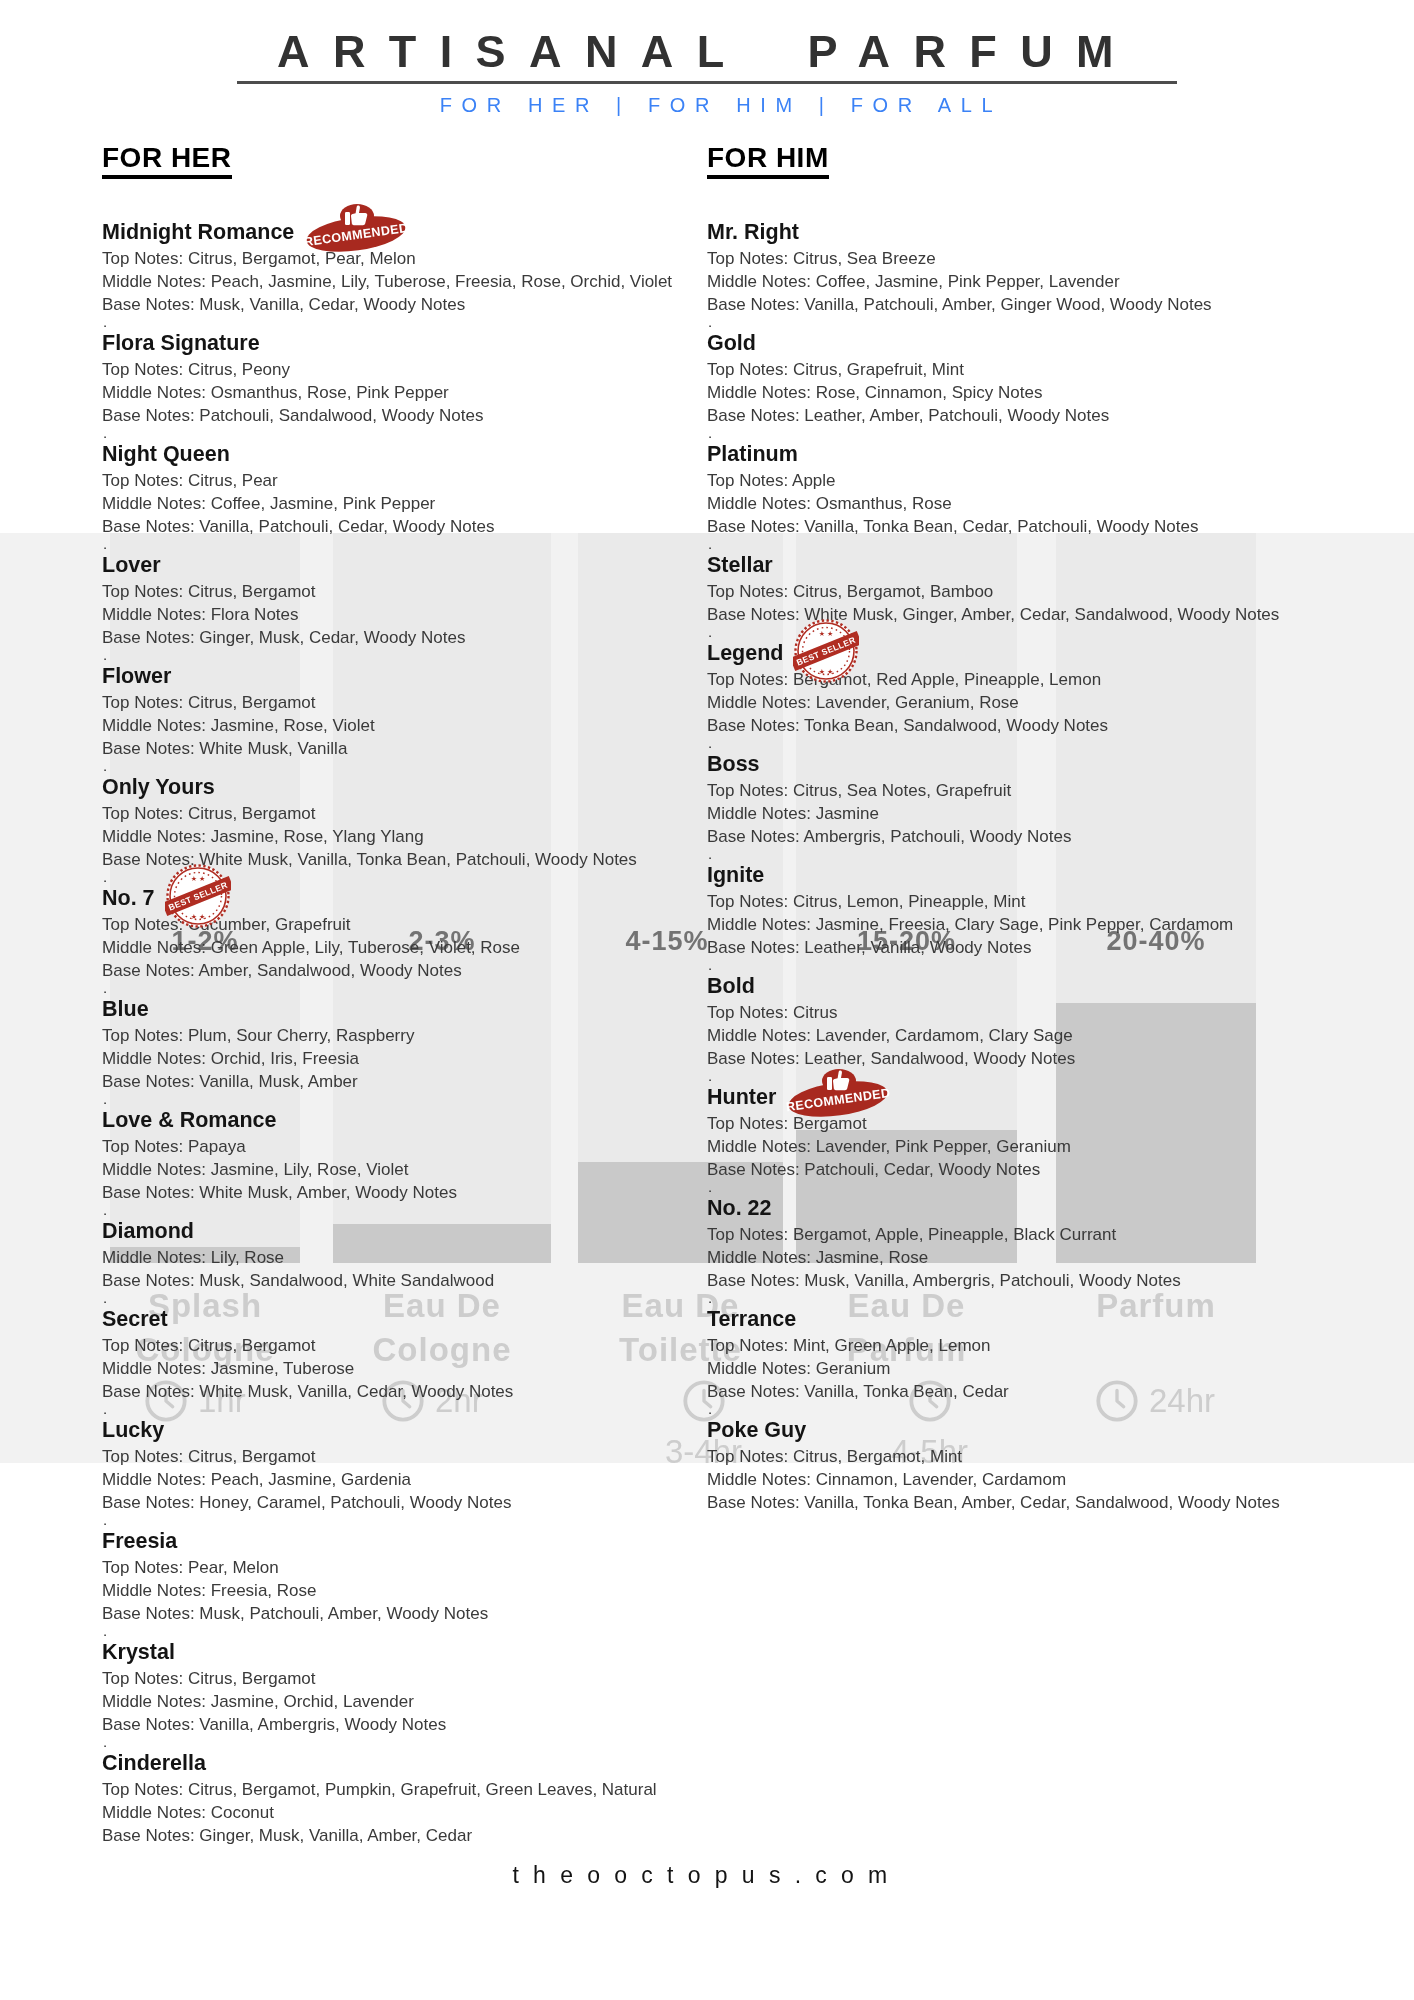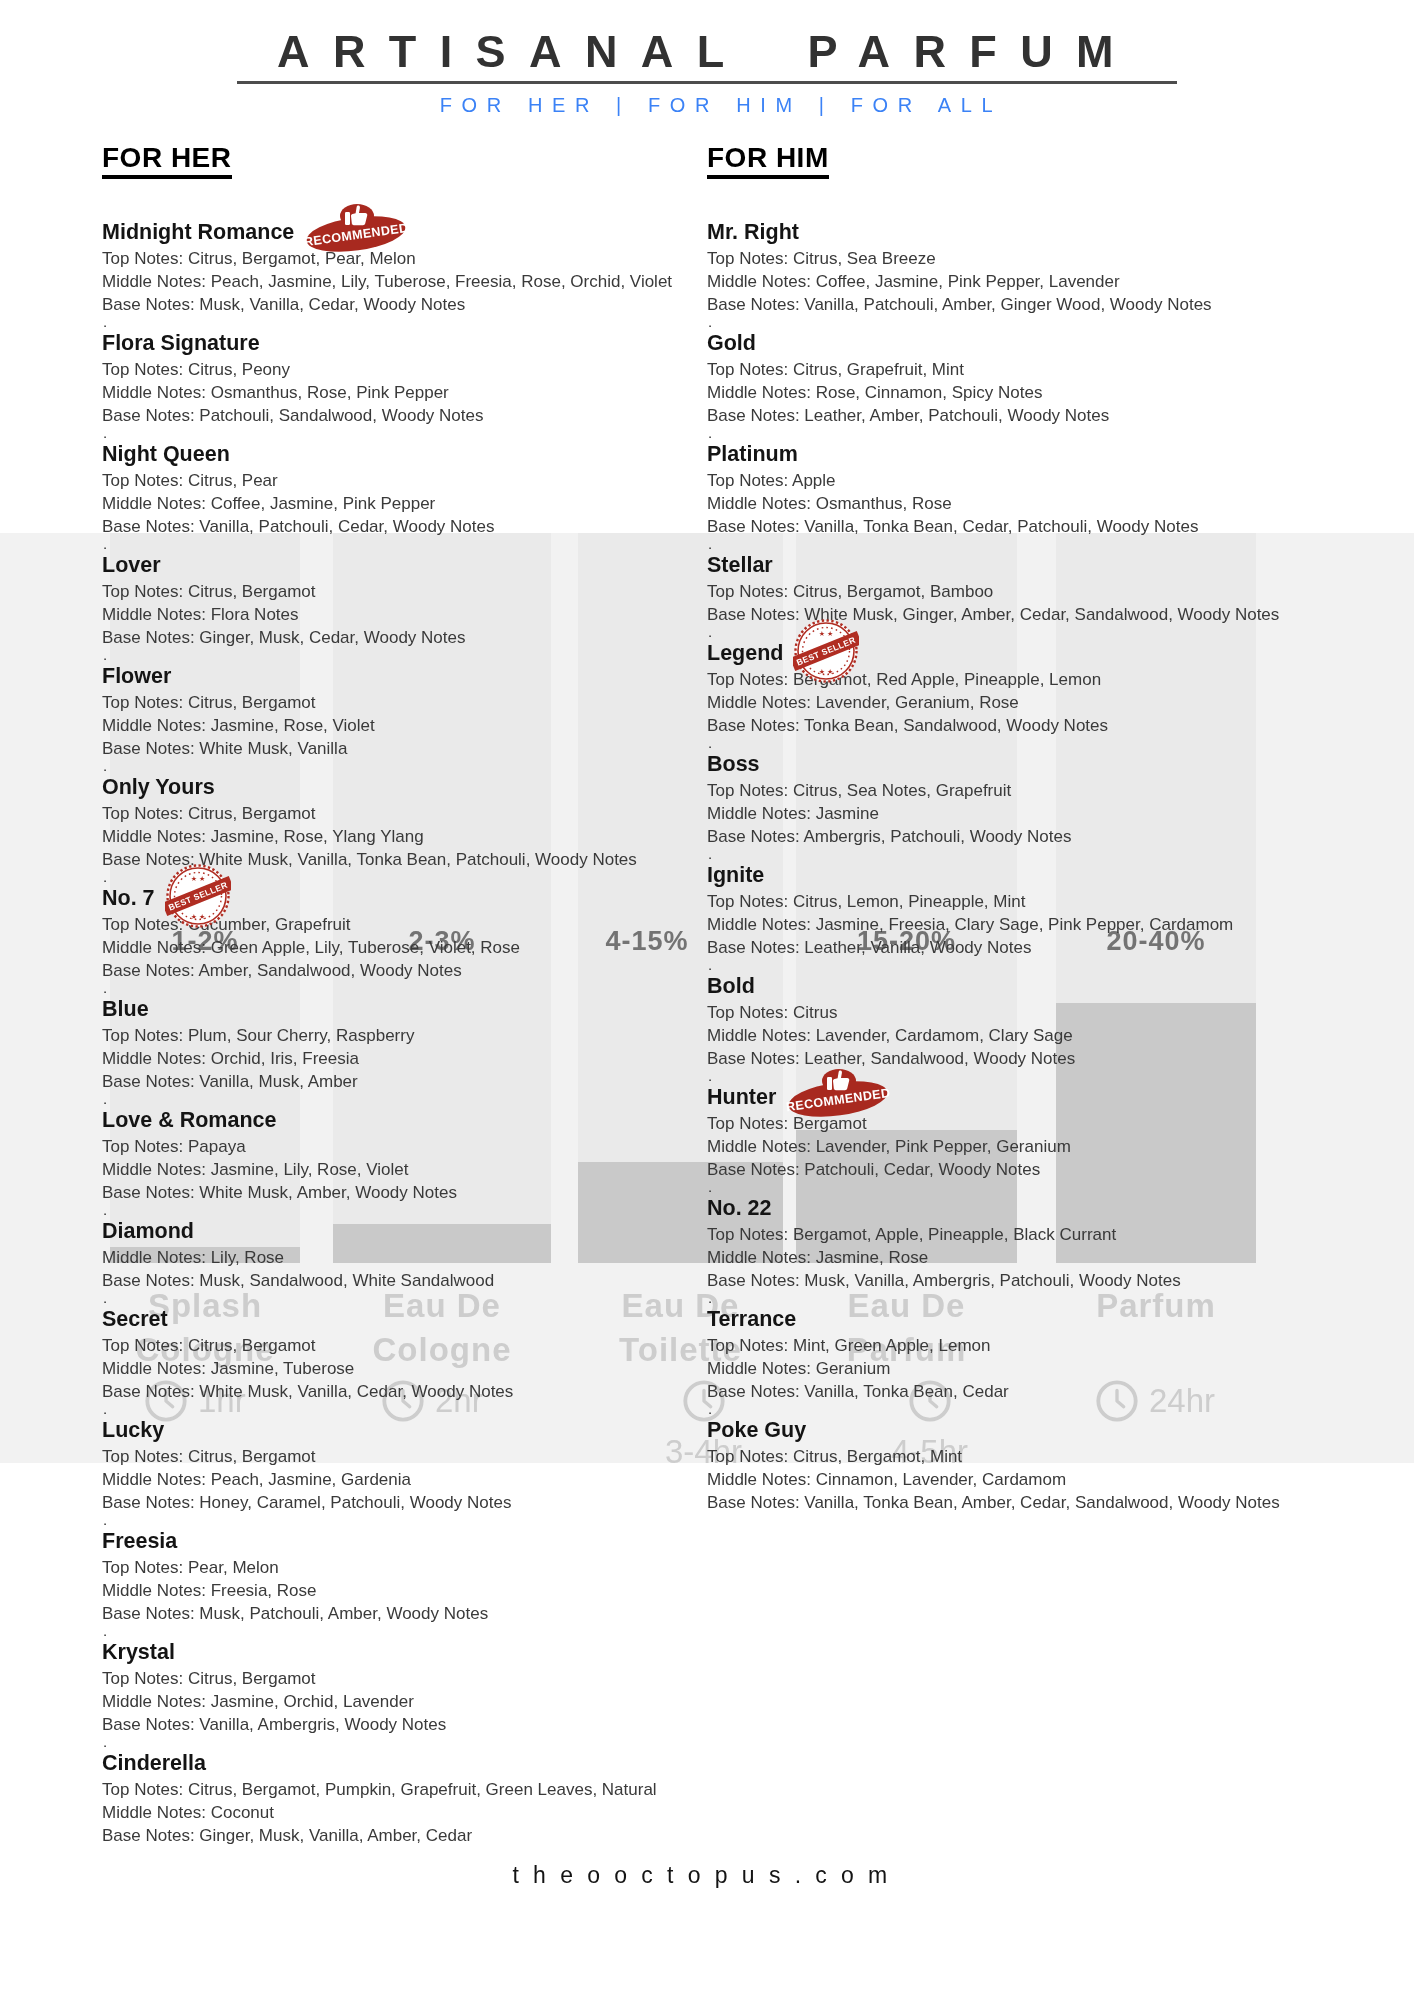--- a/index.html
+++ b/index.html
@@ -74,21 +74,21 @@
       </div>
       <div class="wm-clockrow" style="left: 380px;">
         <svg width="46" height="46" viewBox="0 0 48 48">
           <circle cx="24" cy="24" r="19.5" fill="none" stroke="#cdcdcd" stroke-width="4"></circle>
           <path d="M24 13 v11 l7 6" fill="none" stroke="#cdcdcd" stroke-width="3.5" stroke-linecap="round" stroke-linejoin="round"></path>
         </svg>
         <span class="wm-duration">2hr</span>
       </div>
       <div class="wm-track" style="left: 578px; width: 205px;"></div>
       <div class="wm-bar" style="left: 578px; width: 205px; height: 101px; top: 1162px;"></div>
-      <div class="wm-percent" style="left: 557px;">4-15%</div>
+      <div class="wm-percent" style="left: 577px;">4-15%</div>
       <div class="wm-type" style="left: 565.5px;">
         <div>Eau De</div>
         <div>Toilette</div>
       </div>
       <div class="wm-clockrow" style="left: 618.5px; flex-direction: column;">
         <svg width="46" height="46" viewBox="0 0 48 48">
           <circle cx="24" cy="24" r="19.5" fill="none" stroke="#cdcdcd" stroke-width="4"></circle>
           <path d="M24 13 v11 l7 6" fill="none" stroke="#cdcdcd" stroke-width="3.5" stroke-linecap="round" stroke-linejoin="round"></path>
         </svg>
         <span class="wm-duration">3-4hr</span>

